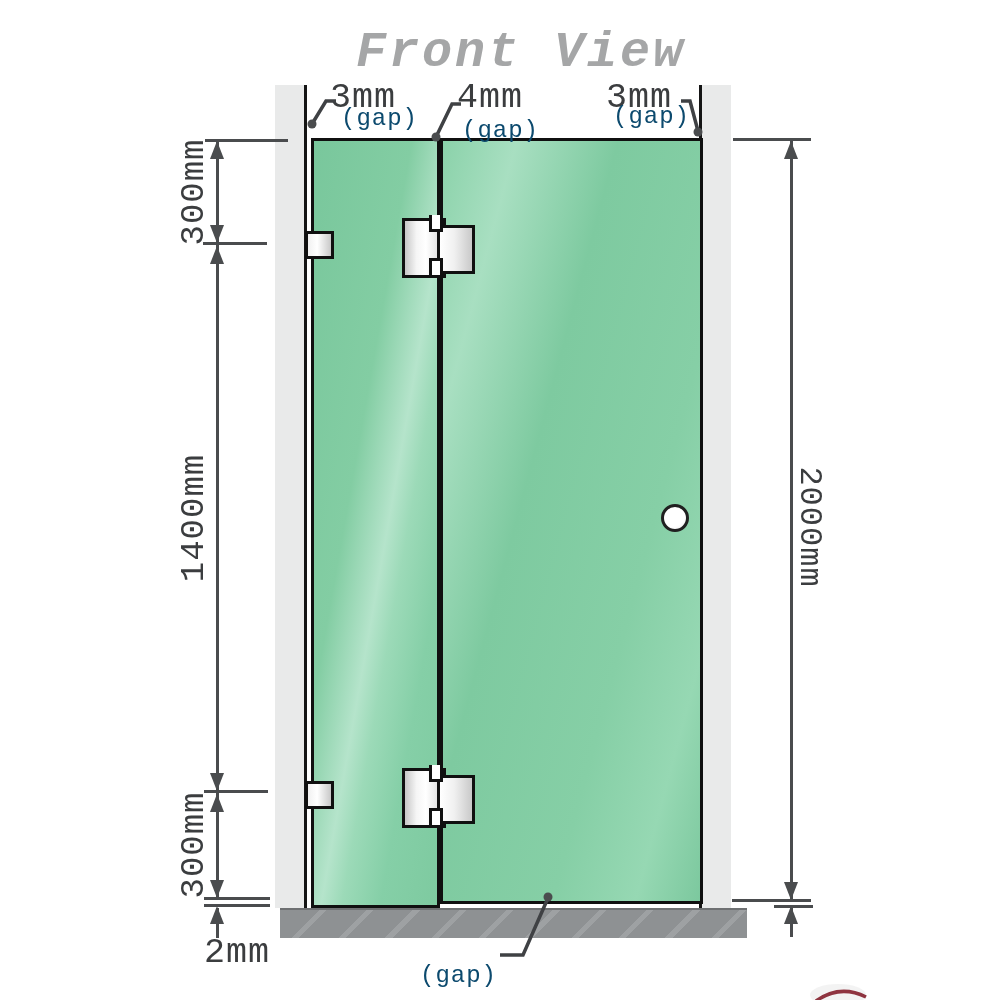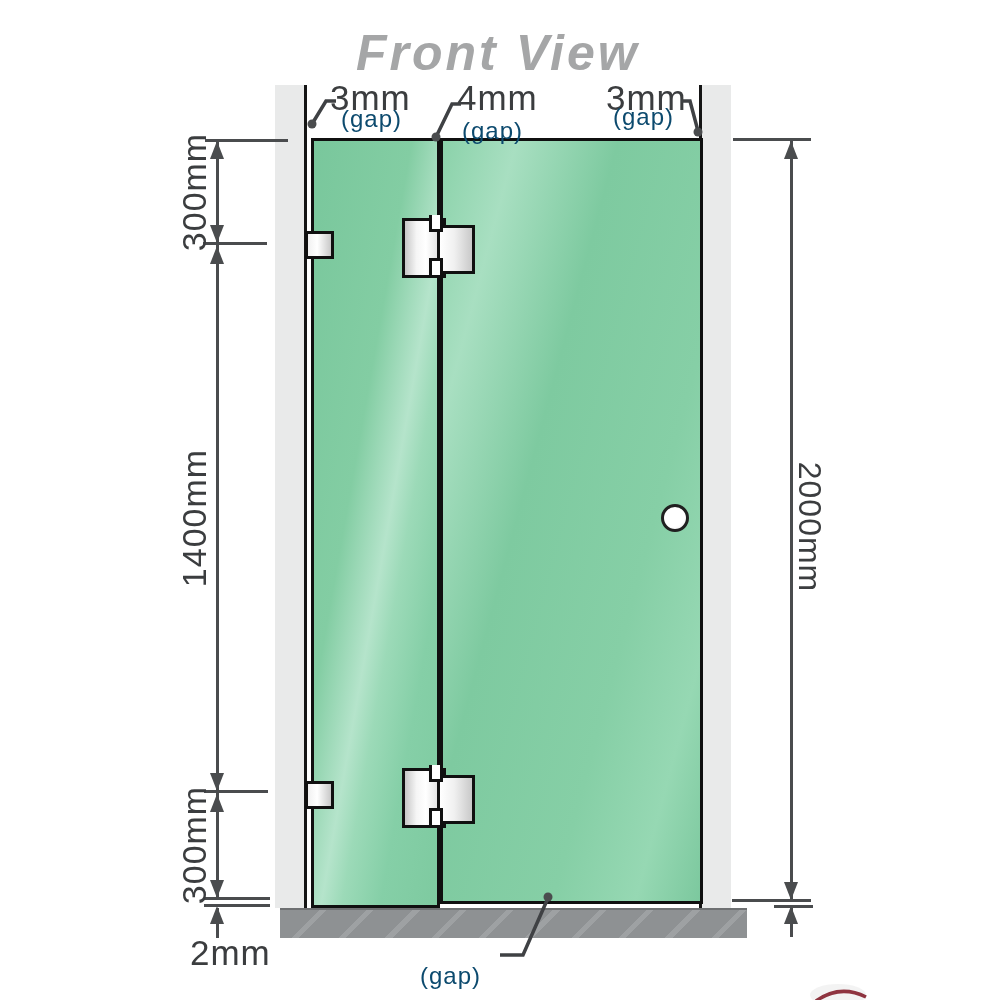--- a/index.html
+++ b/index.html
@@ -1,17 +1,17 @@
 <!DOCTYPE html>
 <html><head>
 <meta charset="utf-8">
 <style>
   html,body{margin:0;padding:0;background:#ffffff;}
   #stage{position:relative;width:1000px;height:1000px;background:#ffffff;overflow:hidden;
-         font-family:Liberation Sans, sans-serif;}
+         font-family:Liberation Mono, monospace;}
   .abs{position:absolute;}
   
   .title{left:356px;top:24px;font-size:50px;font-weight:bold;font-style:italic;
          color:#a5a6a7;letter-spacing:3px;white-space:nowrap;}
   
   .wall{background:#e9eaea;top:85px;height:823px;}
   .wall-left{left:275px;width:29px;border-right:3px solid #151515;}
   .wall-right{left:699px;width:29px;border-left:3px solid #151515;}
   
   .base{left:280px;top:908px;width:467px;height:28px;border-top:2px solid #6e7072;
@@ -110,21 +110,21 @@
   <div class="abs vlabel" style="left:194px;top:845px;">300mm</div>
   <div class="abs vlabel vlabel-cw" style="left:809px;top:527px;">2000mm</div>
 
   <div class="abs dimtxt" style="left:330px;top:78px;">3mm</div>
   <div class="abs gaptxt" style="left:341px;top:105px;">(gap)</div>
   <div class="abs dimtxt" style="left:457px;top:78px;">4mm</div>
   <div class="abs gaptxt" style="left:462px;top:117px;">(gap)</div>
   <div class="abs dimtxt" style="left:606px;top:78px;">3mm</div>
   <div class="abs gaptxt" style="left:613px;top:103px;">(gap)</div>
 
-  <div class="abs dimtxt" style="left:190px;top:933px;">2mm</div>
+  <div class="abs dimtxt" style="left:204px;top:933px;">2mm</div>
   <div class="abs gaptxt" style="left:420px;top:962px;">(gap)</div>
 
   <svg class="overlay" width="1000" height="1000" viewBox="0 0 1000 1000">
     <g stroke="#3f4144" stroke-width="3.5" fill="none">
       <path d="M312,124 L326,101 L336,101"></path>
       <path d="M436,137 L452,104 L461,104"></path>
       <path d="M681,101 L690,101 L698,131"></path>
       <path d="M500,955 L523,955 L548,898"></path>
     </g>
     <g fill="#4a4c4e" stroke="none">

